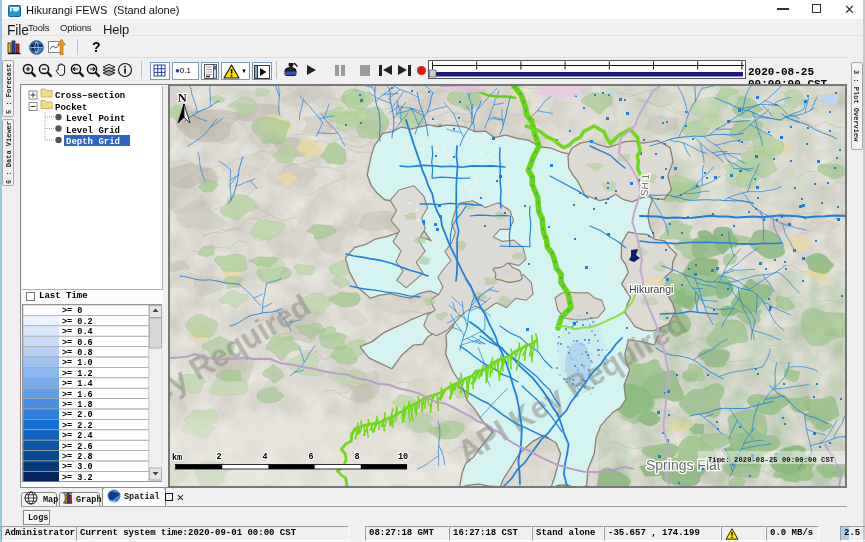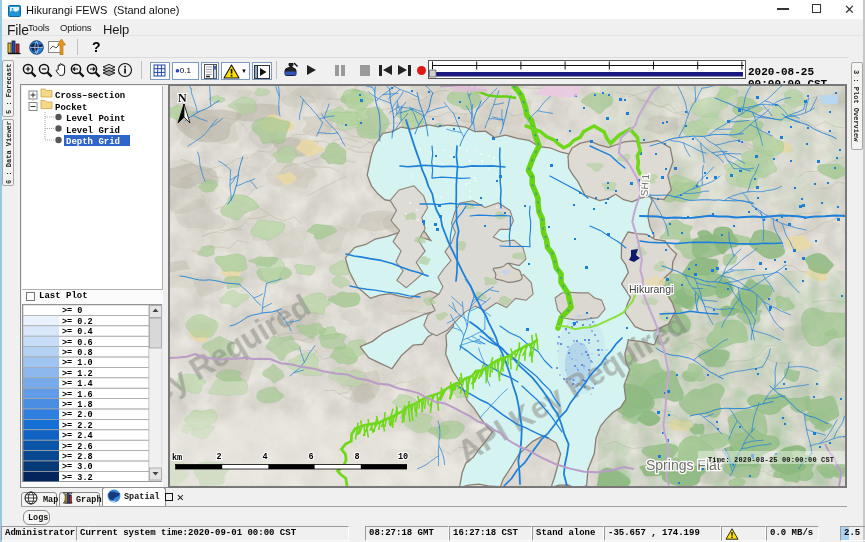--- a/index.html
+++ b/index.html
@@ -162,21 +162,21 @@
     <circle cx="36.5" cy="31.0" r="3.2" fill="#555"></circle>
     <text x="44" y="35.0" font-family="Liberation Mono,monospace" font-size="9px" font-weight="bold" fill="#000">Level Point</text>
     <circle cx="36.5" cy="42.5" r="3.2" fill="#555"></circle>
     <text x="44" y="46.5" font-family="Liberation Mono,monospace" font-size="9px" font-weight="bold" fill="#000">Level Grid</text>
     <circle cx="36.5" cy="54.0" r="3.2" fill="#555"></circle>
     <rect x="42" y="49.0" width="66" height="11" fill="#2f64c8"></rect>
     <text x="44" y="58.0" font-family="Liberation Mono,monospace" font-size="9px" font-weight="bold" fill="#fff">Depth Grid</text>
   </svg>
 <div class="abs" style="left:22px;top:289px;width:141px;height:198px;background:#fbfbfb;border-top:1px solid #b0b0b0"></div>
 <div class="abs" style="left:26px;top:292px;width:9px;height:9px;background:#fff;border:1px solid #777"></div>
-<div class="abs mono" style="left:39px;top:291px;font-size:9px;font-weight:bold;color:#000">Last Plot</div>
+<div class="abs mono" style="left:39px;top:291px;font-size:9px;font-weight:bold;color:#000">Last Time</div>
 <svg class="abs" style="left:22px;top:304px" width="141" height="178" viewBox="0 0 141 178">
     <rect x="0.5" y="0.5" width="139" height="177" fill="#fff" stroke="#888"></rect>
     <rect x="1" y="1.0" width="36" height="10.4" fill="#ffffff"></rect>
     <rect x="1" y="1.0" width="126" height="10.4" fill="none" stroke="#a8a8a8" stroke-width="0.7"></rect>
     <text x="40" y="9.3" font-family="Liberation Mono,monospace" font-size="8.5px" font-weight="bold" fill="#000">&gt;= 0</text>
     <rect x="1" y="11.4" width="36" height="10.4" fill="#e9f1fc"></rect>
     <rect x="1" y="11.4" width="126" height="10.4" fill="none" stroke="#a8a8a8" stroke-width="0.7"></rect>
     <text x="40" y="19.7" font-family="Liberation Mono,monospace" font-size="8.5px" font-weight="bold" fill="#000">&gt;= 0.2</text>
     <rect x="1" y="21.8" width="36" height="10.4" fill="#d8e7fa"></rect>
     <rect x="1" y="21.8" width="126" height="10.4" fill="none" stroke="#a8a8a8" stroke-width="0.7"></rect>
@@ -1314,21 +1314,21 @@
     <span class="ticon"><svg width="14" height="14" viewBox="0 0 14 14">
         <circle cx="7" cy="7" r="6.4" fill="#3a86d8"></circle>
         <path d="M1.5,4.5 Q4,1.5 7.5,3 Q11,4.5 12.5,3.8 Q13,6.5 10.5,7.5 Q7.5,8.5 6.5,10.5 Q5,12.2 3.5,10.5 Q1,8.5 1.5,4.5Z" fill="#163a80"></path>
         <path d="M4,11.8 Q6,13 8.5,12.2" stroke="#fff" stroke-width="0.8" fill="none"></path>
       </svg></span>
     <span style="margin-left:3px">Spatial</span>
     <span style="flex:none;margin-left:5px;width:8px;height:8px;border:1.3px solid #111;display:inline-block"></span>
     <span style="margin-left:4px;font-size:12px;font-weight:bold">✕</span>
   </div>
 <div class="abs" style="left:21px;top:506px;width:826px;height:1px;background:#a0a0a0"></div>
-<div class="tbtn" style="left:23px;top:510px;width:27px;height:15px;border-radius:6px;padding-left:4px;background:#f6f6f4">Logs</div>
+<div class="tbtn" style="left:23px;top:510px;width:27px;height:15px;border-radius:0;padding-left:4px;background:#f6f6f4">Logs</div>
 <div class="cell" style="left:1px;width:88px">Administrator</div>
 <div class="cell" style="left:76px;width:273px">Current system time:2020-09-01 00:00 CST</div>
 <div class="cell" style="left:365px;width:84px">08:27:18 GMT</div>
 <div class="cell" style="left:449px;width:83px">16:27:18 CST</div>
 <div class="cell" style="left:532px;width:72px">Stand alone</div>
 <div class="cell" style="left:604px;width:117px">-35.657 , 174.199</div>
 <div class="cell" style="left:766px;width:53px">0.0 MB/s</div>
 <div class="cell" style="left:721px;width:45px"><svg width="14" height="12" viewBox="0 0 17 15" style="margin-top:1px">
       <path d="M8.5,1 L16,14 L1,14 Z" fill="#ffe000" stroke="#111" stroke-width="1.1" stroke-linejoin="round"></path>
       <rect x="7.7" y="5" width="1.7" height="4.6" fill="#111"></rect>

